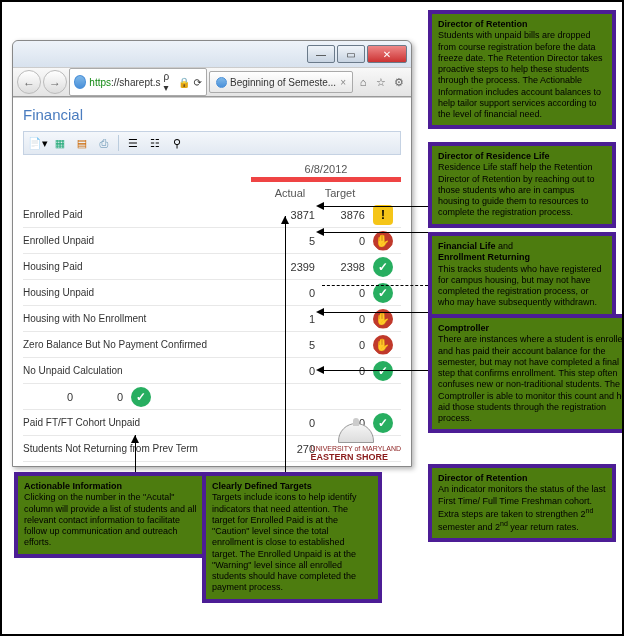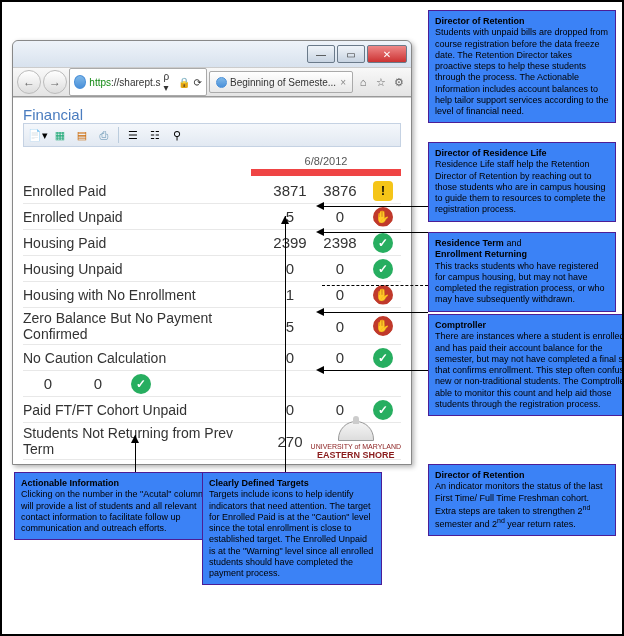--- a/index.html
+++ b/index.html
@@ -8,41 +8,41 @@
 .titlebar{height:26px;background:linear-gradient(#eef3f9,#d8e2ee);display:flex;align-items:center;justify-content:flex-end;padding:0 4px;border-radius:6px 6px 0 0}
 .tbtn{width:28px;height:18px;margin-left:2px;border:1px solid #6a7a8a;border-radius:2px;background:linear-gradient(#f0f4f9,#c8d4e2);display:flex;align-items:center;justify-content:center;font-size:10px;color:#333}
 .tclose{background:linear-gradient(#e88,#c33);color:#fff;width:40px}
 .navbar{height:30px;background:linear-gradient(#f8f8f8,#e4e4e4);border-top:1px solid #ccc;border-bottom:1px solid #999;display:flex;align-items:center;padding:0 4px;gap:2px}
 .navbtn{width:24px;height:24px;border:1px solid #bbb;border-radius:12px;background:linear-gradient(#fff,#ddd);display:flex;align-items:center;justify-content:center;font-size:12px;color:#666}
 .url{flex:1;height:28px;background:#fff;border:1px solid #aaa;border-radius:2px;display:flex;align-items:center;font-size:10px;padding:0 4px;color:#333;min-width:0;overflow:hidden}
 .globe{width:14px;height:14px;border:1px solid #4a90d9;border-radius:50%;margin-right:3px;background:linear-gradient(#7fb8e8,#4a90d9)}
 .tab{height:22px;background:linear-gradient(#fff,#e8e8e8);border:1px solid #aaa;border-radius:2px;font-size:10px;display:flex;align-items:center;padding:0 6px;color:#333;white-space:nowrap}
 .sicon{width:16px;height:16px;display:flex;align-items:center;justify-content:center;font-size:11px;color:#666}
 .content{background:#fff;padding:8px 10px 4px;border-top:1px solid #ccc}
-.ptitle{color:#4a7cbf;font-size:15px;}
+.ptitle{color:#4a7cbf;font-size:15px;margin-bottom:8px}
 .toolbar{height:24px;background:linear-gradient(#f4f7fb,#e2e9f2);border:1px solid #c5d2e3;display:flex;align-items:center;padding:0 4px;gap:2px;margin-bottom:6px}
 .tico{width:20px;height:18px;display:flex;align-items:center;justify-content:center;font-size:11px}
 .table{width:100%;font-size:11px}
 .thead{display:flex;margin-bottom:2px}
 .thspacer{flex:1}
-.thdate{width:150px;text-align:center;color:#555;border-bottom:7px solid #ef4444;padding:2px}
+.thdate{width:150px;text-align:center;color:#555;border-bottom:5px solid #ef4444;padding:2px}
 .thsub{display:flex;color:#555}
 .thcol{text-align:center;padding:3px}
 .c1{flex:1}.c2{width:50px}.c3{width:50px}.c4{width:36px}
 .trow{display:flex;align-items:center;border-bottom:1px solid #e8e8e8;min-height:26px;padding:2px 0}
-.trow .c1{color:#333;font-size:14px}
-.trow .c2,.trow .c3{text-align:center;font-size:15px;color:#333}
+.trow .c1{color:#333;font-size:10px}
+.trow .c2,.trow .c3{text-align:right;font-size:11px;color:#333}
 .sti{width:20px;height:20px;border-radius:4px;display:flex;align-items:center;justify-content:center;font-size:12px;font-weight:bold;margin:0 auto}
 .warn{background:#f5c518;color:#000}
 .stop{background:#c0392b;color:#fff;border-radius:50%;clip-path:polygon(30% 0,70% 0,100% 30%,100% 70%,70% 100%,30% 100%,0 70%,0 30%)}
 .ok{background:#27ae60;color:#fff;border-radius:50%}
-.logo{position:absolute;right:10px;bottom:4px;text-align:center;font-size:7px;color:#8a1c1c}
+.logo{position:absolute;right:10px;bottom:4px;text-align:left;font-size:7px;color:#8a1c1c}
 .dome{width:36px;height:20px;margin:0 auto 2px;border:1px solid #999;border-radius:18px 18px 0 0;background:linear-gradient(#f5f5f5,#ddd);position:relative}
 .dome::after{content:"";position:absolute;top:-6px;left:50%;width:6px;height:8px;background:#ccc;transform:translateX(-50%);border-radius:3px 3px 0 0}
-.callout{position:absolute;background:#3b82f6;border:1px solid #4c1d95;padding:5px 6px;font-size:9px;line-height:1.25;color:#000}
+.callout{position:absolute;background:#4d7c0f;border:4px solid #4c1d95;padding:5px 6px;font-size:9px;line-height:1.25;color:#000}
 .callout b{font-weight:bold}
 .lead{position:absolute;border-top:1px solid #000;height:0}
 .leaddot{position:absolute;border-top:1px dashed #000;height:0}
 .arrowR{position:absolute;width:0;height:0;border-top:4px solid transparent;border-bottom:4px solid transparent;border-right:8px solid #000}
 .sup{font-size:7px;vertical-align:super}
 </style>
 </head>
 <body>
 
 <div class="window">
@@ -81,20 +81,26 @@
       <span style="width:1px;height:16px;background:#bcd;margin:0 2px"></span>
       <span class="tico">☰</span>
       <span class="tico">☷</span>
       <span class="tico">⚲</span>
     </div>
     <div class="table">
       <div class="thead">
           <div class="thspacer"></div>
           <div class="thdate">6/8/2012</div>
         </div>
+      <div class="thsub">
+        <div class="c1"></div>
+        <div class="thcol c2">Actual</div>
+        <div class="thcol c3">Target</div>
+        <div class="c4"></div>
+      </div>
       <div id="tbody">
           <div class="trow">
             <div class="c1">Enrolled Paid</div>
             <div class="c2">3871</div>
             <div class="c3">3876</div>
             <div class="c4">
               <div class="sti warn">!</div>
             </div>
           </div>
           <div class="trow">
@@ -131,21 +137,21 @@
           </div>
           <div class="trow">
             <div class="c1">Zero Balance But No Payment Confirmed</div>
             <div class="c2">5</div>
             <div class="c3">0</div>
             <div class="c4">
               <div class="sti stop">✋</div>
             </div>
           </div>
           <div class="trow">
-            <div class="c1">No Caution Calculation</div>
+            <div class="c1">No Unpaid Calculation</div>
             <div class="c2">0</div>
             <div class="c3">0</div>
             <div class="c4">
               <div class="sti ok">✓</div>
             </div>
           </div>
           <div class="trow">
             <div class="c2">0</div>
             <div class="c3">0</div>
             <div class="c4">
@@ -176,21 +182,21 @@
   </div>
 </div>
 
 <div class="callout" style="left:426px;top:8px;width:188px">
   <b>Director of Retention</b><br><span>Students with unpaid bills are dropped from course registration before the data freeze date. The Retention Director takes proactive steps to help these students through the process. The Actionable Information includes account balances to help tailor support services according to the level of financial need.</span>
 </div>
 <div class="callout" style="left:426px;top:140px;width:188px">
   <b>Director of Residence Life</b><br><span>Residence Life staff help the Retention Director of Retention by reaching out to those students who are in campus housing to guide them to resources to complete the registration process.</span>
 </div>
 <div class="callout" style="left:426px;top:230px;width:188px">
-  <b>Residence Term</b> <span>and</span><br><b>Enrollment Returning</b><br><span>This tracks students who have registered for campus housing, but may not have completed the registration process, or who may have subsequently withdrawn.</span>
+  <b>Financial Life</b> <span>and</span><br><b>Enrollment Returning</b><br><span>This tracks students who have registered for campus housing, but may not have completed the registration process, or who may have subsequently withdrawn.</span>
 </div>
 <div class="callout" style="left:426px;top:312px;width:220px">
   <b>Comptroller</b><br><span>There are instances where a student is enrolled and has paid their account balance for the semester, but may not have completed a final step that confirms enrollment. This step often confuses new or non-traditional students. The Comptroller is able to monitor this count and help aid those students through the registration process.</span>
 </div>
 <div class="callout" style="left:426px;top:462px;width:188px">
   <b>Director of Retention</b><br><span>An indicator monitors the status of the last First Time/ Full Time Freshman cohort. Extra steps are taken to strengthen 2</span><span class="sup">nd</span><span> semester and 2</span><span class="sup">nd</span><span> year return rates.</span>
 </div>
 
 <div class="callout" style="left:12px;top:470px;width:200px">
   <b>Actionable Information</b><br><span>Clicking on the number in the "Acutal" column will provide a list of students and all relevant contact information to facilitate follow up communication and outreach efforts.</span>

